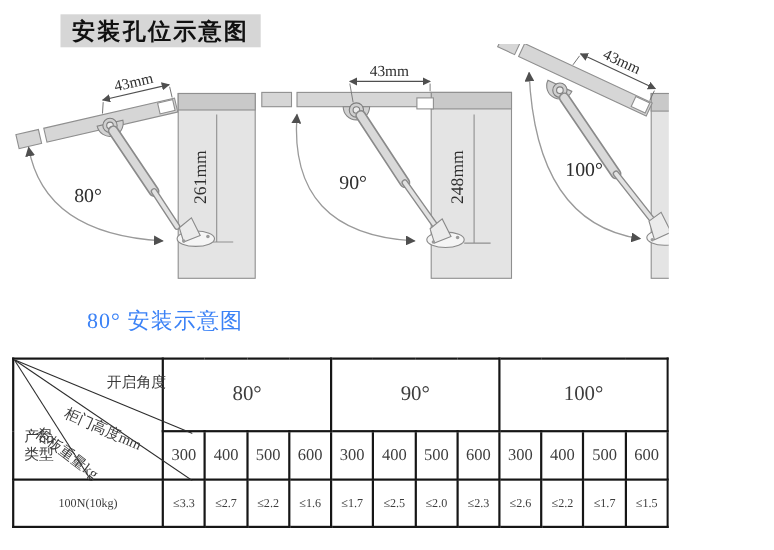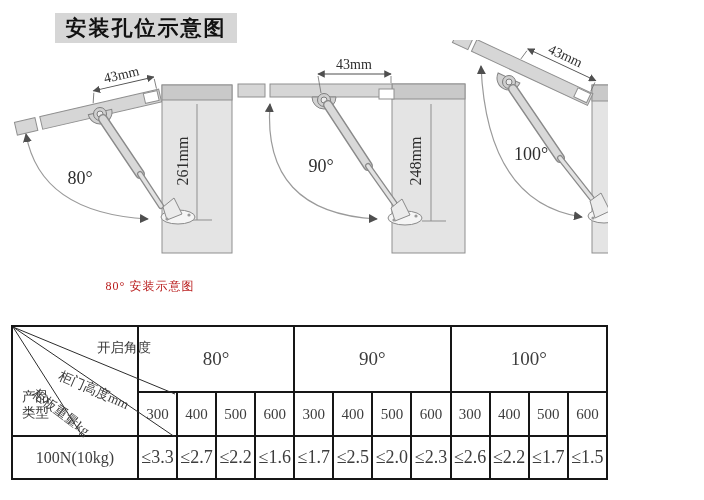--- a/index.html
+++ b/index.html
@@ -2,32 +2,32 @@
 <html><head>
 <meta charset="utf-8">
 <style>
   html,body{margin:0;padding:0;background:#fff;}
   .page{position:relative;width:608px;height:500px;background:#ffffff;overflow:hidden;
         font-family:"Liberation Serif","DejaVu Serif",serif;color:#222;}
   .title-box{position:absolute;left:55px;top:13px;width:182px;height:30px;background:#d6d6d6;
              display:flex;align-items:center;justify-content:center;
              font-size:21px;font-weight:bold;letter-spacing:2px;color:#111;}
   .diagram-svg{position:absolute;left:0;top:40px;}
-  .caption{position:absolute;top:278px;transform:translateX(-50%);font-size:12px;color:#b91c1c;
+  .caption{position:absolute;top:278px;transform:translateX(-50%);font-size:20px;color:#3b82f6;
            letter-spacing:1px;white-space:nowrap;}
   .cap1{left:150px;} .cap2{left:338px;} .cap3{left:500px;}
 
   table.spec{position:absolute;left:11px;top:325px;border-collapse:collapse;table-layout:fixed;
              font-family:Liberation Serif, serif;color:#3d3d3d;}
   table.spec td{border:2px solid #161616;text-align:center;vertical-align:middle;padding:0;}
   td.corner{position:relative;width:162px;}
   td.angle-h{font-size:19px;height:64px;color:#3d3d3d;}
   td.height-h{font-size:15px;height:42px;}
-  td.val{font-size:18px;height:41px;}
-  td.rowlabel{font-size:16px;}
+  td.val{font-size:11px;height:41px;}
+  td.rowlabel{font-size:11px;}
   .corner-label{position:absolute;font-size:13.5px;white-space:nowrap;color:#3a3a3a;}
   .lbl-open{left:84px;top:12px;}
   .lbl-doorh{left:50px;top:40px;transform:rotate(24deg);transform-origin:left top;}
   .lbl-weight{left:26px;top:58px;transform:rotate(37deg);transform-origin:left top;}
   .lbl-product{left:9px;top:62px;line-height:16px;text-align:right;}
   svg text{fill:#2e2e2e;}
 </style>
 </head>
 <body>
 

